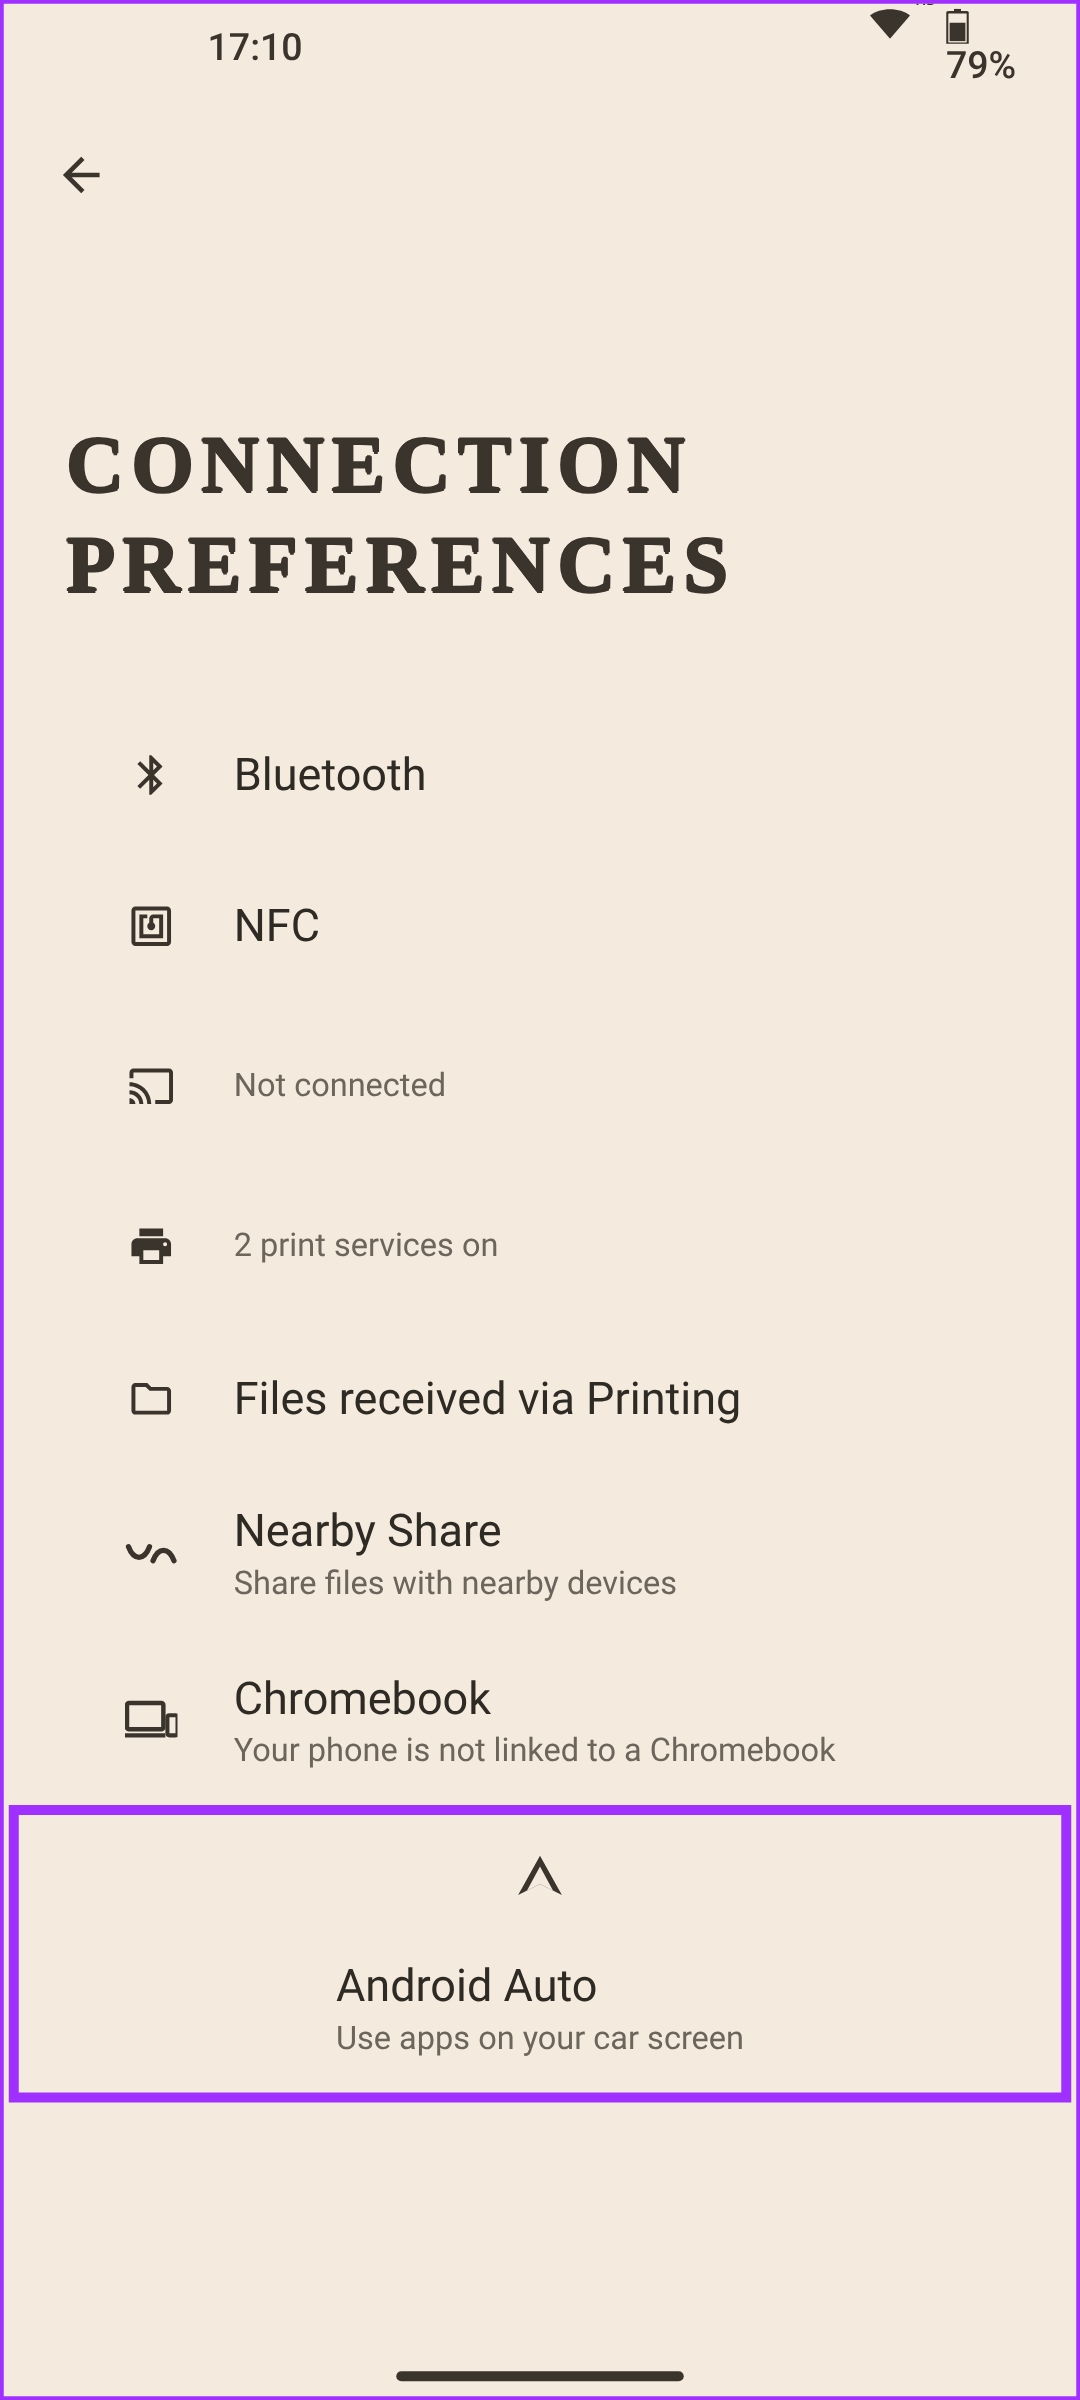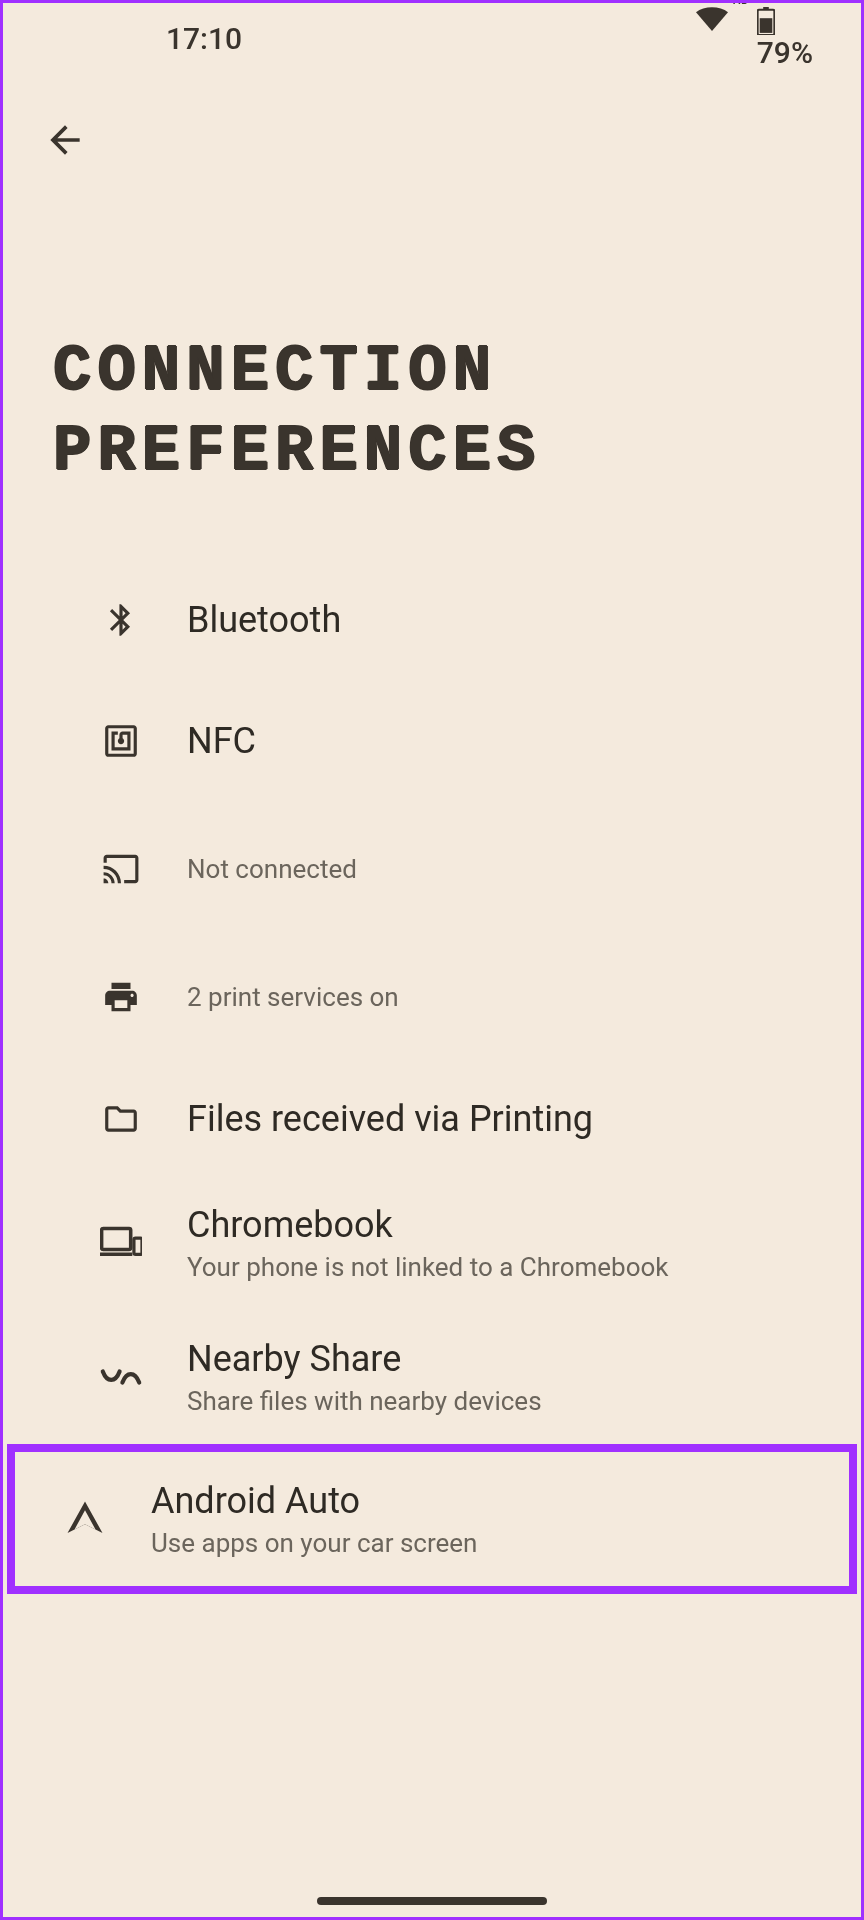--- a/index.html
+++ b/index.html
@@ -33,21 +33,21 @@
     display: flex; align-items: center; justify-content: center;
     background: none; border: none; cursor: pointer;
   }
   .page-title {
     padding: 160px 50px 70px 50px;
     font-size: 64px;
     font-weight: 700;
     letter-spacing: 6px;
     line-height: 1.25;
     color: #3a342d;
-    font-family: Liberation Mono, monospace;
+    font-family: Liberation Serif, serif;
     text-shadow: 1px 0 0 currentColor, -1px 0 0 currentColor, 0 1px 0 currentColor, 0 -1px 0 currentColor;
   }
   .list { padding: 0 0px; }
   .item {
     display: flex;
     align-items: center;
     padding: 28px 48px;
     min-height: 128px;
     gap: 44px;
     cursor: pointer;
@@ -59,21 +59,21 @@
     flex-shrink: 0;
     display: flex; align-items: center; justify-content: center;
   }
   .item-body { flex: 1; display: flex; flex-direction: column; gap: 6px; }
   .item-title { font-size: 36px; color: #2e2a24; font-weight: 400; }
   .item-sub { font-size: 26px; color: #6b655c; font-weight: 400; }
   .highlight-box {
     border: 8px solid #a030ff;
     margin: 0 4px;
   }
-  .highlight-box .item { margin: 0; }
+  .highlight-box .item { margin: 0; flex-direction: column; }
   .nav-bar {
     position: absolute;
     bottom: 12px; left: 0; right: 0;
     display: flex; justify-content: center;
   }
   .nav-handle {
     width: 230px; height: 8px;
     background: #3a342d;
     border-radius: 4px;
   }
@@ -162,42 +162,42 @@
           <path d="M9.17 6l2 2H20v10H4V6h5.17M10 4H4c-1.1 0-2 .9-2 2v12c0 1.1.9 2 2 2h16c1.1 0 2-.9 2-2V8c0-1.1-.9-2-2-2h-8l-2-2z" fill="#3a342d"></path>
         </svg>
     </span>
     <div class="item-body">
       <span class="item-title">Files received via Printing</span>
     </div>
   </div>
 
   <div class="item">
     <span class="item-icon">
+      <svg width="42" height="24" viewBox="0 0 30 16">
+          <path d="M2 4 C5 12, 11 12, 14 4" fill="none" stroke="#3a342d" stroke-width="3" stroke-linecap="round"></path>
+          <path d="M16 12 C19 4, 25 4, 28 12" fill="none" stroke="#3a342d" stroke-width="3" stroke-linecap="round"></path>
+        </svg>
+    </span>
+    <div class="item-body">
+      <span class="item-title">Nearby Share</span>
+      <span class="item-sub">Share files with nearby devices</span>
+    </div>
+  </div>
+
+  <div class="item">
+    <span class="item-icon">
       <svg width="42" height="38" viewBox="0 0 26 20">
           <rect x="1" y="1" width="18" height="13" rx="1" fill="none" stroke="#3a342d" stroke-width="2.2"></rect>
           <line x1="0" y1="17" x2="20" y2="17" stroke="#3a342d" stroke-width="2.2"></line>
           <rect x="21" y="7" width="5" height="10" rx="1" fill="none" stroke="#3a342d" stroke-width="2"></rect>
         </svg>
     </span>
     <div class="item-body">
       <span class="item-title">Chromebook</span>
       <span class="item-sub">Your phone is not linked to a Chromebook</span>
-    </div>
-  </div>
-
-  <div class="item">
-    <span class="item-icon">
-      <svg width="42" height="24" viewBox="0 0 30 16">
-          <path d="M2 4 C5 12, 11 12, 14 4" fill="none" stroke="#3a342d" stroke-width="3" stroke-linecap="round"></path>
-          <path d="M16 12 C19 4, 25 4, 28 12" fill="none" stroke="#3a342d" stroke-width="3" stroke-linecap="round"></path>
-        </svg>
-    </span>
-    <div class="item-body">
-      <span class="item-title">Nearby Share</span>
-      <span class="item-sub">Share files with nearby devices</span>
     </div>
   </div>
 
   <div class="highlight-box">
     <div class="item">
       <span class="item-icon">
         <svg width="42" height="42" viewBox="0 0 24 24">
             <path d="M12 2 L2 20 L12 15 L22 20 Z" fill="#3a342d"></path>
             <path d="M12 7 L6 18 L12 15 L18 18 Z" fill="#f4eadd"></path>
           </svg>

